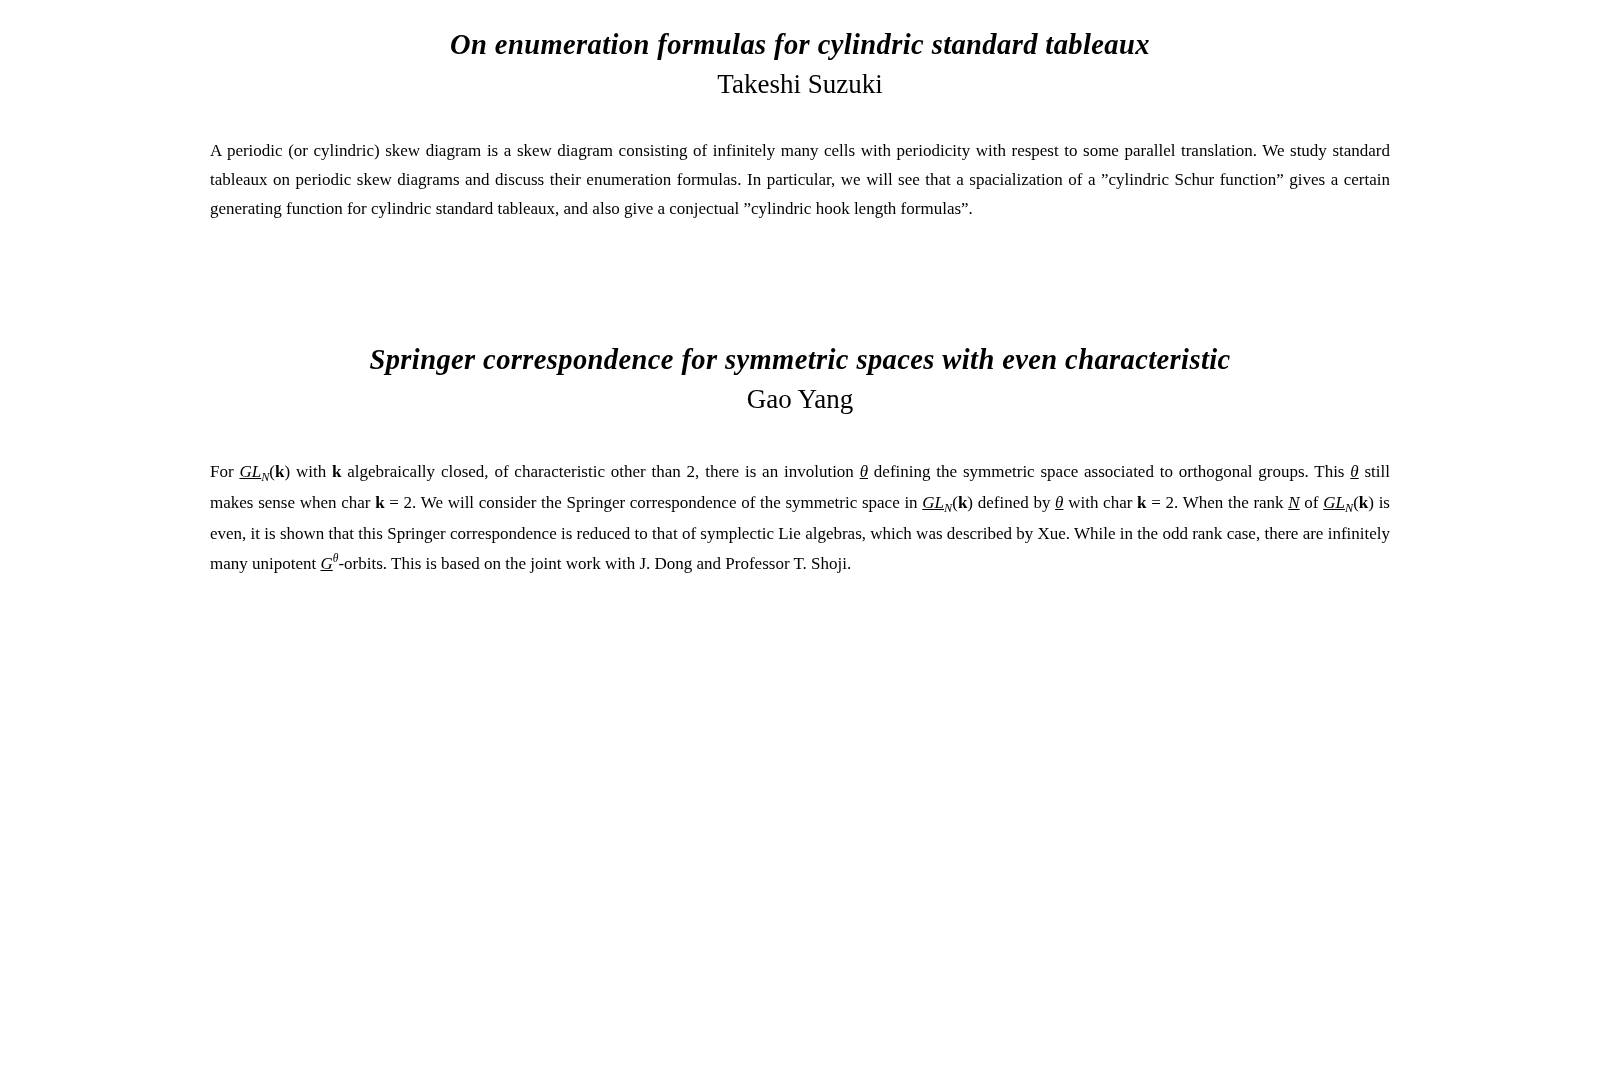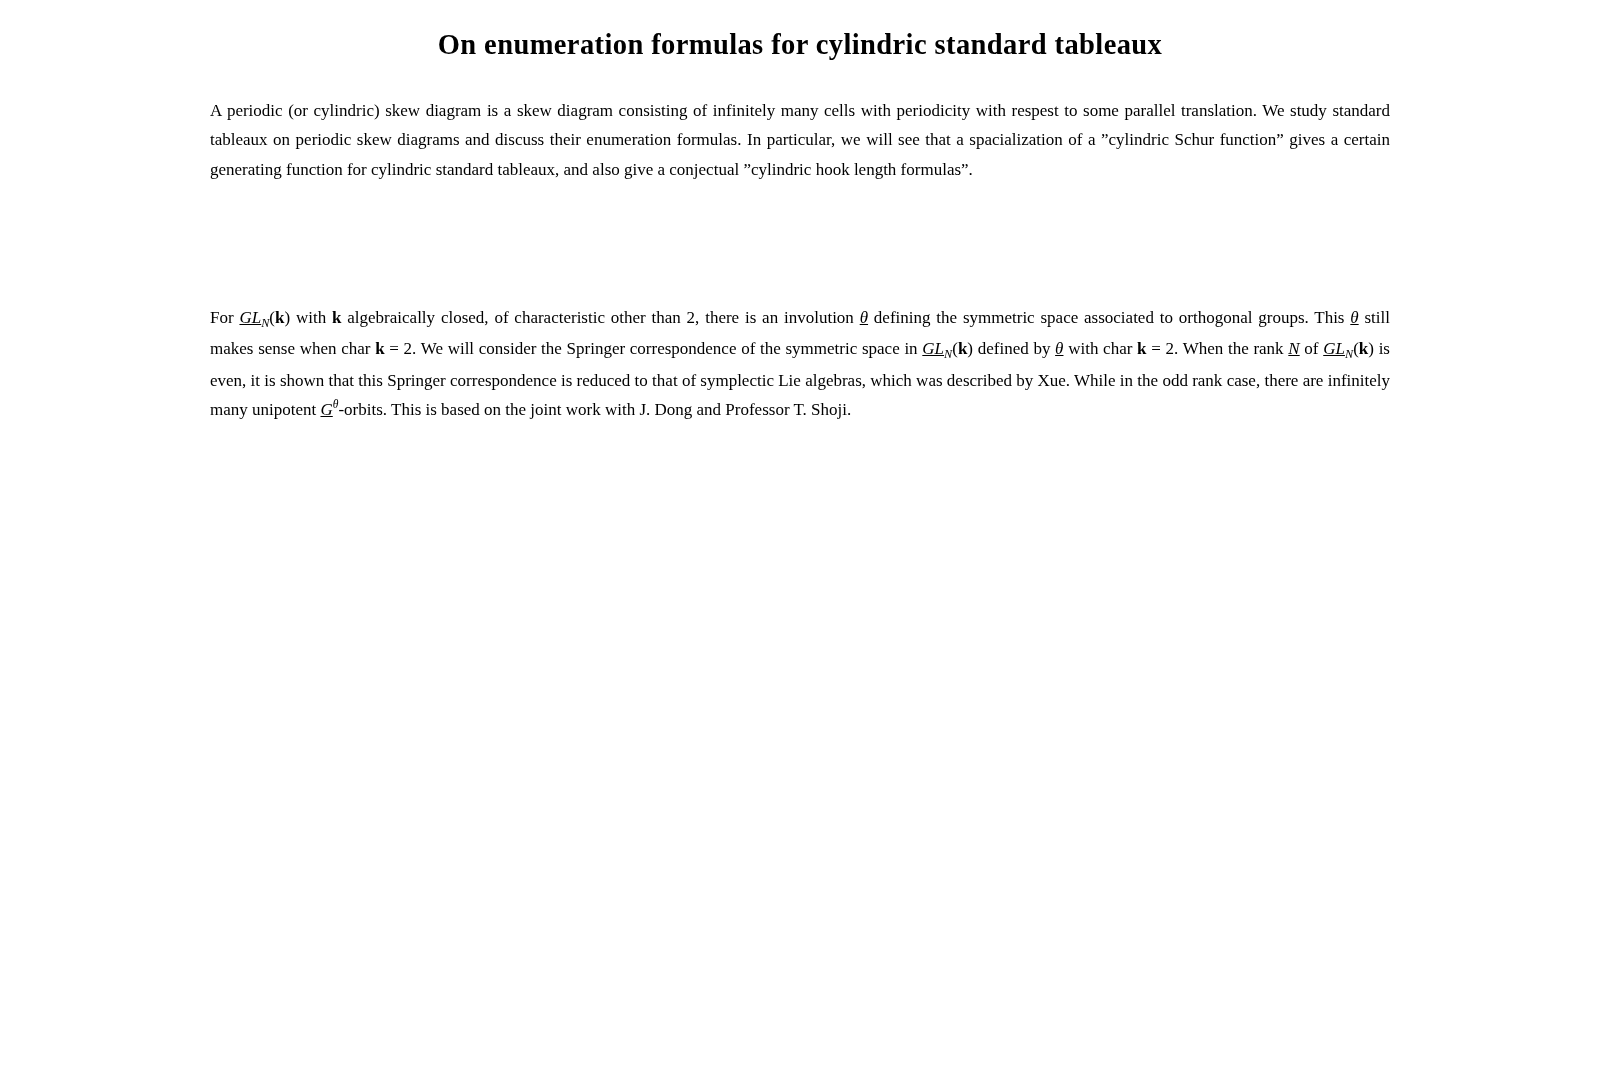--- a/index.html
+++ b/index.html
@@ -25,20 +25,21 @@
   .abstract-block {
     width: 1180px;
     margin: 0 auto;
   }
   .abstract-block.second {
     margin-top: 62px;
   }
   .talk-title {
     text-align: center;
     font-weight: bold;
+    font-style: italic;
     font-size: 28.5px;
     letter-spacing: 0.4px;
     line-height: 1.2;
     margin: 0 0 6px 0;
     font-family: "Liberation Serif", "DejaVu Serif", serif;
   }
   .talk-author {
     text-align: center;
     font-size: 27px;
     line-height: 1.25;
@@ -77,24 +78,27 @@
     height: 40px;
   }
 </style>
 </head>
 <body>
 
 <div class="page">
 
   <section class="abstract-block">
     <h1 class="talk-title">On enumeration formulas for cylindric standard tableaux</h1>
+    <p class="talk-author">Takeshi Suzuki</p>
     <p class="abstract-body">A periodic (or cylindric) skew diagram is a skew diagram consisting of infinitely many cells with periodicity with respest to some parallel translation. We study standard tableaux on periodic skew diagrams and discuss their enumeration formulas. In particular, we will see that a spacialization of a ”cylindric Schur function” gives a certain generating function for cylindric standard tableaux, and also give a conjectual ”cylindric hook length formulas”.</p>
   </section>
 
   <div class="spacer"></div>
 
   <section class="abstract-block second">
+    <h1 class="talk-title">Springer correspondence for symmetric spaces with even characteristic</h1>
+    <p class="talk-author">Gao Yang</p>
     <p class="abstract-body tight">
       <span>For </span><span class="mathvar">GL</span><sub>N</sub><span>(</span><span class="mathbf">k</span><span>)</span><span> with </span><span class="mathbf">k</span><span> algebraically closed, of characteristic other than 2, there is an involution </span><span class="mathvar">θ</span><span> defining the symmetric space associated to orthogonal groups. This </span><span class="mathvar">θ</span><span> still makes sense when char </span><span class="mathbf">k</span><span> = 2. We will consider the Springer correspondence of the symmetric space in </span><span class="mathvar">GL</span><sub>N</sub><span>(</span><span class="mathbf">k</span><span>)</span><span> defined by </span><span class="mathvar">θ</span><span> with char </span><span class="mathbf">k</span><span> = 2. When the rank </span><span class="mathvar">N</span><span> of </span><span class="mathvar">GL</span><sub>N</sub><span>(</span><span class="mathbf">k</span><span>)</span><span> is even, it is shown that this Springer correspondence is reduced to that of symplectic Lie algebras, which was described by Xue. While in the odd rank case, there are infinitely many unipotent </span><span class="mathvar">G</span><sup>θ</sup><span>-orbits. This is based on the joint work with J. Dong and Professor T. Shoji.</span>
     </p>
   </section>
 
 </div>
 
 </body></html>

